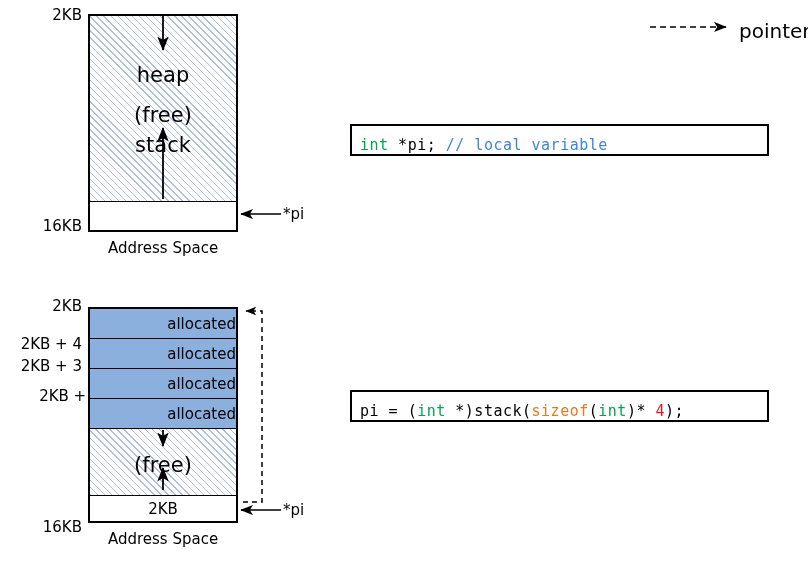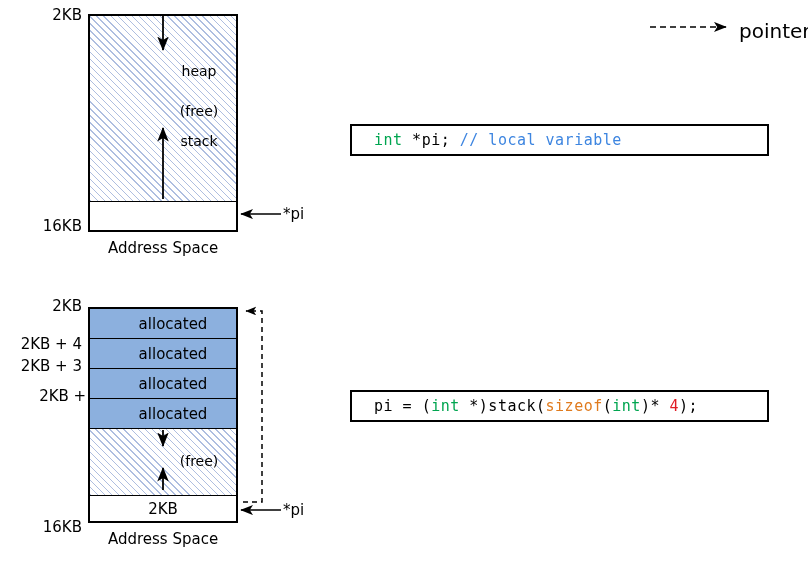--- a/index.html
+++ b/index.html
@@ -42,52 +42,51 @@
         #aebee0 0px, #aebee0 1px,
         rgba(255,255,255,0) 1px, rgba(255,255,255,0) 5px);
   }
   .alloc {
     position: absolute;
     box-sizing: border-box;
     background: #8cb0de;
     border-bottom: 1px solid #000;
     display: flex;
     align-items: center;
-    justify-content: center;
+    justify-content: flex-end;
     padding-left: 20px;
   }
   .alloc span { font-size: 15px; }
   .whiterow {
     position: absolute;
     box-sizing: border-box;
     background: #ffffff;
     border-top: 1px solid #000;
     display: flex;
     align-items: center;
     justify-content: center;
   }
   .whiterow span { font-size: 15px; }
 
   .regionlabel {
     position: absolute;
-    font-size: 14px;
+    font-size: 21px;
     text-align: center;
     white-space: nowrap;
-    margin-left: 36px;
   }
 
   
   .codebox {
     position: absolute;
     border: 2px solid #000;
     box-sizing: border-box;
     background: #ffffff;
     display: flex;
-    align-items: center;
-    padding-left: 22px;
+    align-items: flex-end;
+    padding-left: 8px;
     font-family: "DejaVu Sans Mono", monospace;
     font-size: 15px;
     letter-spacing: 0.5px;
   }
   .k-type { color: #00a550; }
   .k-comment { color: #3d85e0; }
   .k-func { color: #e07b1e; }
   .k-num { color: #e01b24; }
   .k-plain { color: #000000; }
 

